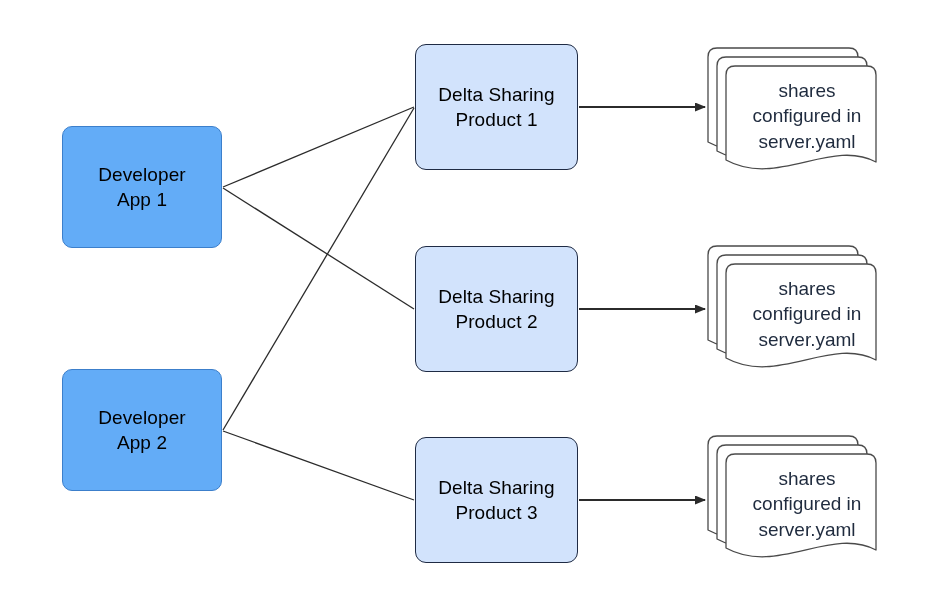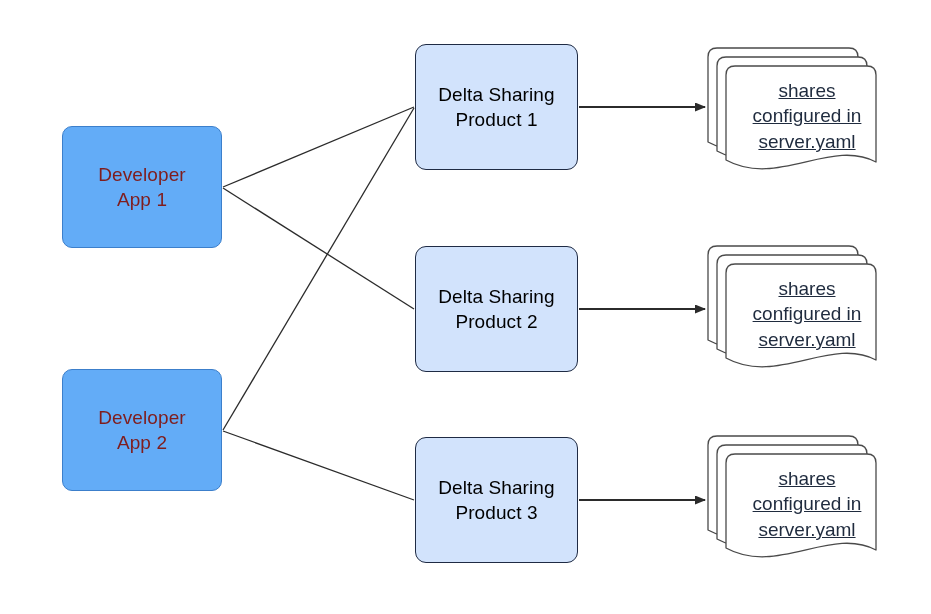--- a/index.html
+++ b/index.html
@@ -36,21 +36,21 @@
     letter-spacing: 0.1px;
   }
   .node-label {
     display: block;
     white-space: pre-line;
   }
   .app-node {
     background: #63ACF7;
     border: 1px solid #3C7FCB;
     border-radius: 10px;
-    color: #7f1d1d;
+    color: #000000;
     font-size: 19px;
   }
   .product-node {
     background: #D2E3FC;
     border: 1.4px solid #1F2B44;
     border-radius: 11px;
     color: #000000;
     font-size: 19px;
   }
   .doc-stack {
@@ -66,21 +66,20 @@
     position: absolute;
     box-sizing: border-box;
     display: flex;
     align-items: center;
     justify-content: center;
     text-align: center;
     color: #1F2B3E;
     font-size: 19px;
     line-height: 1.35;
     white-space: pre-line;
-    text-decoration: underline;
   }
 </style>
 </head>
 <body>
 
 <div id="canvas">
 
   <svg id="edges" viewBox="0 0 931 614" width="931" height="614">
     <defs>
       <marker id="arrowhead" markerWidth="11" markerHeight="9" refX="10" refY="4.5" orient="auto" markerUnits="userSpaceOnUse">

